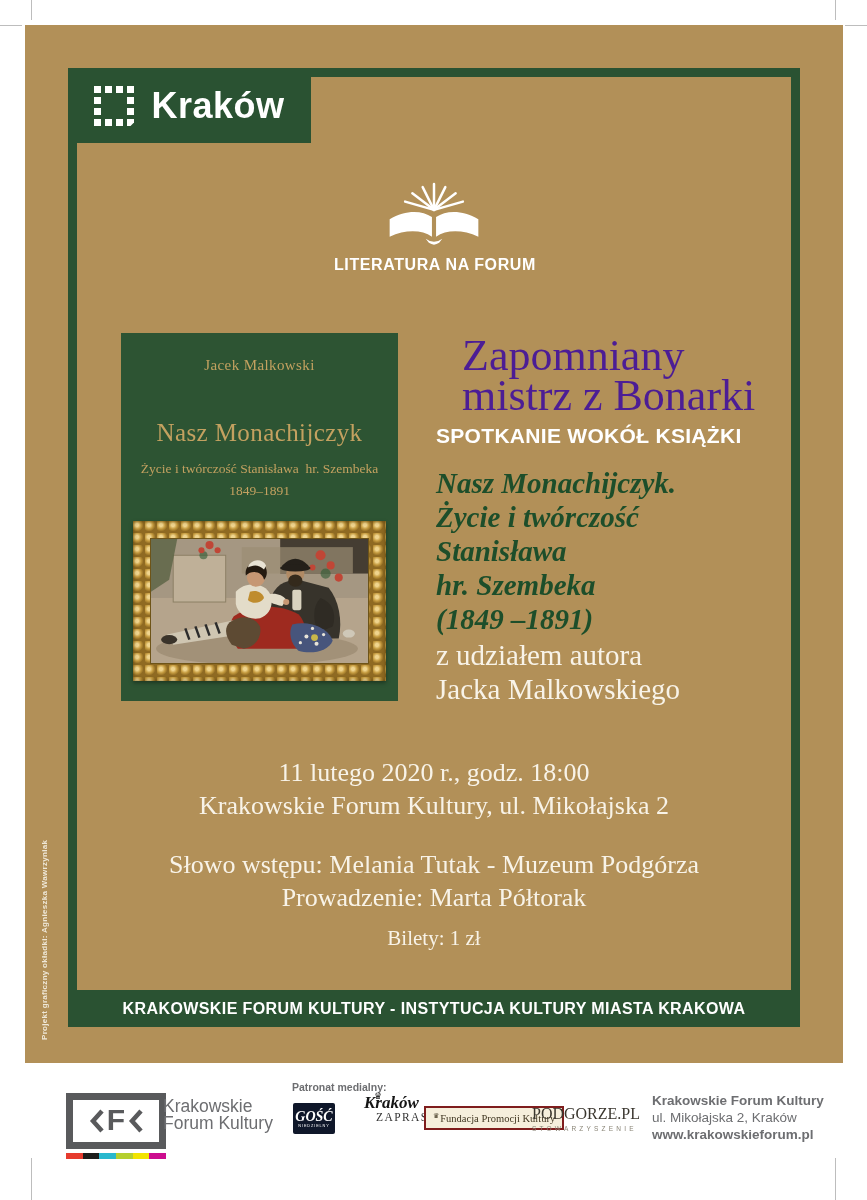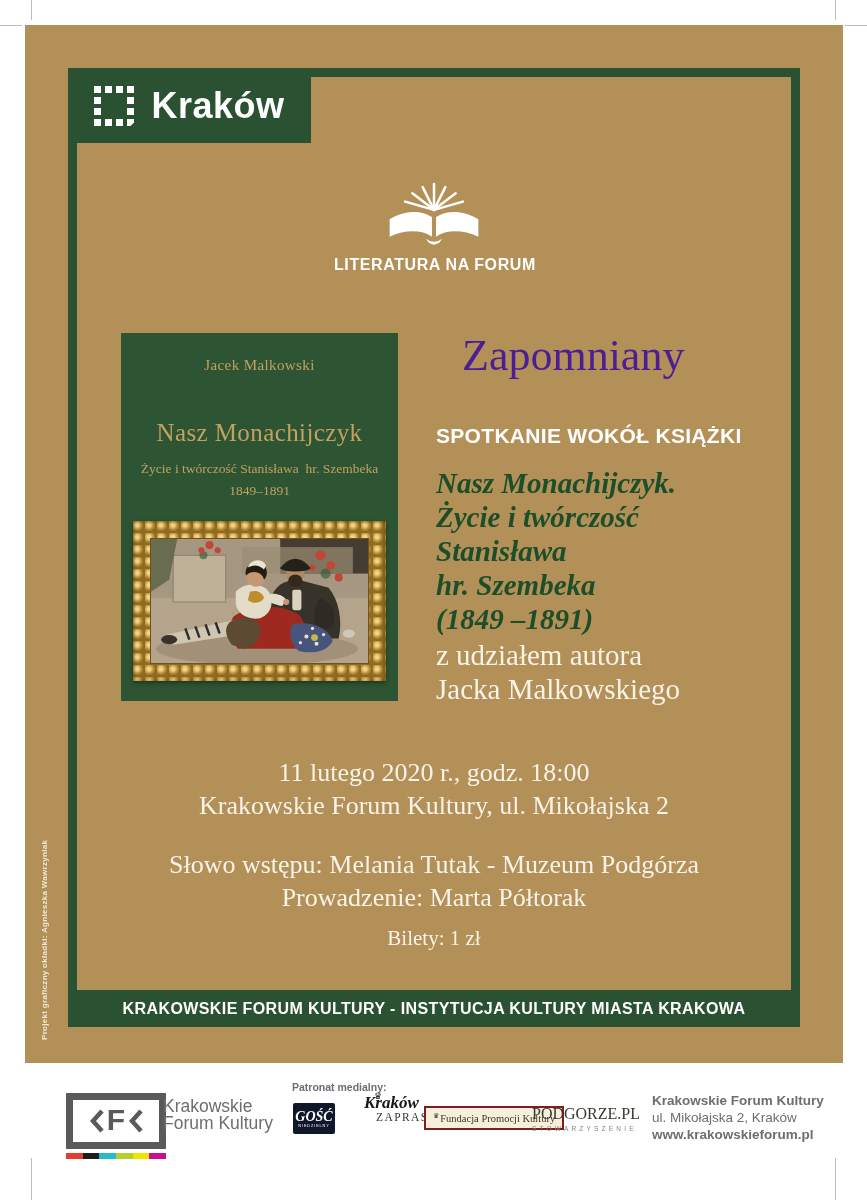--- a/index.html
+++ b/index.html
@@ -194,20 +194,21 @@
           <path d="M98,52 C104,50 110,52 112,58 C108,64 100,64 96,60 Z" fill="#bf8c2e"></path>
           <circle cx="104" cy="38" r="9" fill="#c69773"></circle>
           <path d="M94,36 C92,26 102,20 110,24 C116,28 116,36 112,40 C110,32 100,30 94,36 Z" fill="#241a10"></path>
           <path d="M96,28 C98,20 110,18 114,26 L112,30 C106,24 100,26 96,28 Z" fill="#e9e3d4"></path>
         </svg>
       </div>
     </div>
 
     <div class="headline" style="left:411px;top:311px;">
       <div>Zapomniany</div>
+      <div>mistrz z Bonarki</div>
     </div>
     <div class="kicker" style="left:411px;top:399px;">SPOTKANIE WOKÓŁ KSIĄŻKI</div>
     <div class="booktitle" style="left:411px;top:441px;">
       <div>Nasz Monachijczyk.</div>
       <div>Życie i twórczość</div>
       <div>Stanisława</div>
       <div>hr. Szembeka</div>
       <div>(1849 –1891)</div>
     </div>
     <div class="withauthor" style="left:411px;top:613px;">

